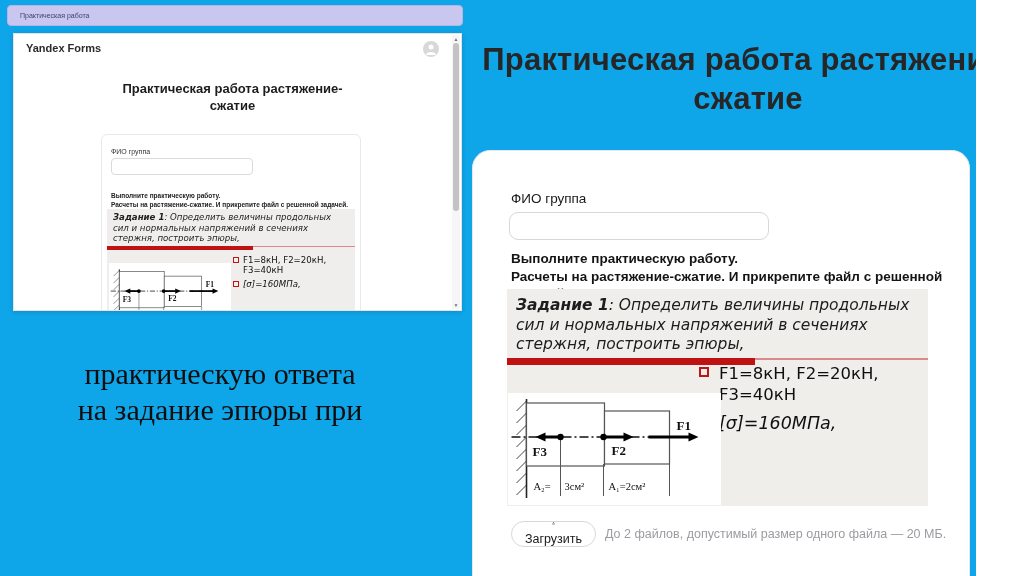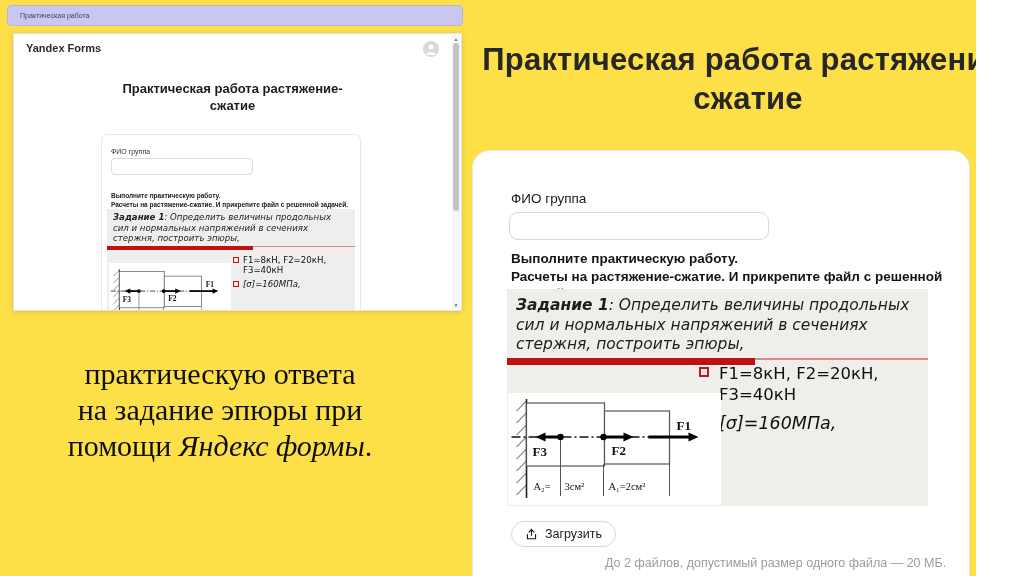--- a/index.html
+++ b/index.html
@@ -1,18 +1,18 @@
 <!DOCTYPE html>
 <html><head>
 <meta charset="utf-8">
 <style>
   * { margin:0; padding:0; box-sizing:border-box; }
   html,body { width:1024px; height:576px; }
   body { font-family:"Liberation Sans", sans-serif; background:#fff; }
-  .slide { position:relative; width:976px; height:576px; background:#fde047; overflow:hidden; }
+  .slide { position:relative; width:976px; height:576px; background:#0ea5e9; overflow:hidden; }
 
   
   .browser-tab { position:absolute; left:7px; top:5px; width:456px; height:21px;
     background:#c9c6f0; border:1px solid #b7b3e4; border-radius:4px;
     font-size:7px; color:#45416f; line-height:19px; padding-left:12px; }
   .browser-window { position:absolute; left:13px; top:33px; width:449px; height:278px;
     background:#fff; border:1px solid #e4e4e6; box-shadow:0 1px 5px rgba(0,0,0,.14);
     overflow:hidden; }
   .bw-appname { position:absolute; left:12px; top:8px; font-size:11px; font-weight:700; color:#2b2b2b; }
   .bw-avatar { position:absolute; right:22px; top:7px; width:16px; height:16px; border-radius:50%;
@@ -73,22 +73,22 @@
   .bullets .item { display:flex; margin-bottom:8px; }
   .bullets .sq { flex:0 0 auto; width:10px; height:10px; border:2.5px solid #c21414; margin:4px 10px 0 0; }
   .bullets .sigma { font-style:italic; font-size:17.5px; }
   .diagram-box { position:absolute; left:1px; top:104px; width:213px; height:112px; background:#fff; }
   .diagram-svg { display:block; width:100%; height:100%; }
   .dlabel { font-family:"Liberation Serif", serif; font-weight:bold; font-size:13px; fill:#111; }
   .dsmall { font-family:"Liberation Serif", serif; font-size:10.5px; fill:#111; }
   .upload-btn { position:absolute; left:38px; top:370px; height:26px; padding:0 13px;
     display:inline-flex; align-items:center; gap:7px; background:#fff;
     border:1px solid #d8d8d8; border-radius:13px; font-size:12.5px; color:#1a1a1a; cursor:pointer;
-    font-family:"Liberation Sans", sans-serif; }
-  .upload-hint { position:absolute; left:132px; top:376px; font-size:12.5px; color:#9b9ba1;margin-top:29px; }
+    font-family:"Liberation Sans", sans-serif;flex-direction:column; }
+  .upload-hint { position:absolute; left:132px; top:376px; font-size:12.5px; color:#9b9ba1; }
 </style>
 </head>
 <body>
 
 <div class="slide">
 
   <div class="browser-tab">
     <span>Практическая работа</span>
   </div>
 
@@ -166,23 +166,20 @@
             </svg>
           </div>
         </div>
       </div>
     </div>
   </div>
 
   <div class="caption">
     <div>практическую ответа</div>
     <div>на задание эпюры при</div>
-    <div>
-      <span>помощи </span><span class="it">Яндекс формы</span><span>.</span>
-    </div>
   </div>
 
   <div class="big-title">
     <span>Практическая работа растяжение-сжатие</span>
   </div>
 
   <div class="form-card">
     <div class="fc-label">ФИО группа</div>
     <input class="fc-input" type="text" style="">
 

